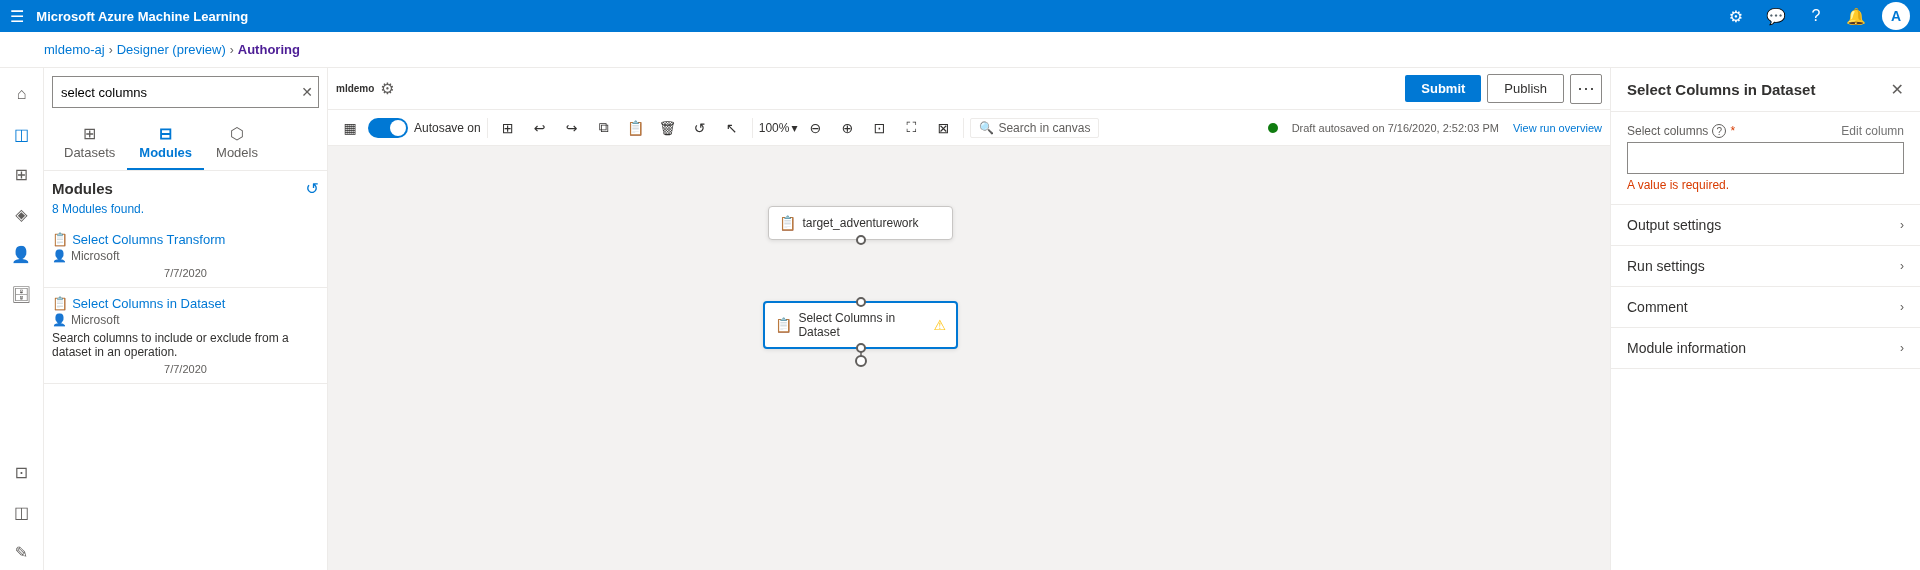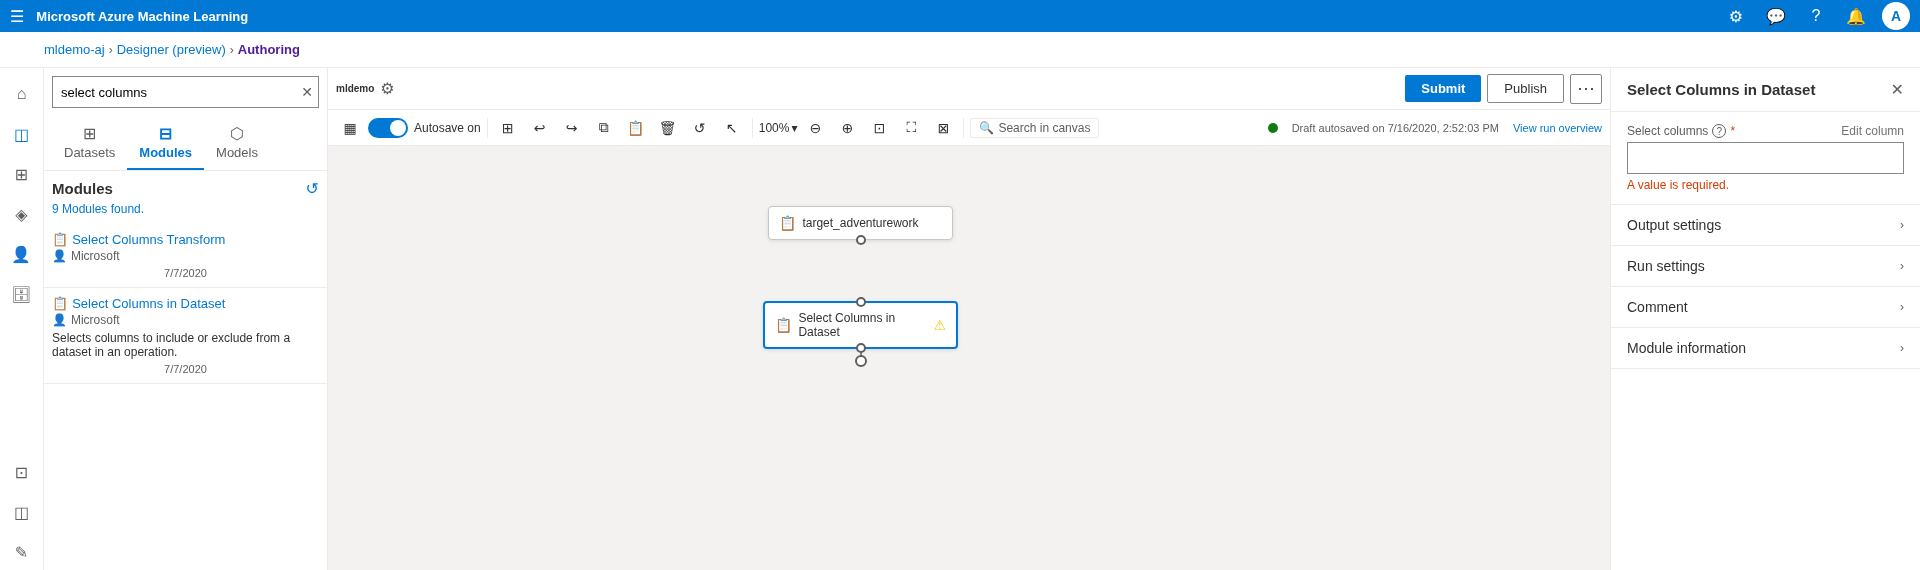--- a/index.html
+++ b/index.html
@@ -415,21 +415,21 @@
       <div class="panel-tab">
         <span class="tab-icon">⬡</span>
         <span>Models</span>
       </div>
     </div>
 
     <div id="panel-header">
       <h2>Modules</h2>
       <span class="refresh-btn" style="font-size:16px;color:#0078d4;cursor:pointer;">↺</span>
     </div>
-    <div id="found-count">9 Modules found.</div>
+    <div id="found-count">8 Modules found.</div>
 
     <div class="module-card">
       <div class="card-title">
         <span>📋</span>
         <span>Select Columns Transform</span>
       </div>
       <div class="card-vendor">
         <span>👤</span>
         <span>Microsoft</span>
       </div>
@@ -438,21 +438,21 @@
 
     <div class="module-card">
       <div class="card-title">
         <span>📋</span>
         <span>Select Columns in Dataset</span>
       </div>
       <div class="card-vendor">
         <span>👤</span>
         <span>Microsoft</span>
       </div>
-      <div class="card-desc">Selects columns to include or exclude from a dataset in an operation.</div>
+      <div class="card-desc">Search columns to include or exclude from a dataset in an operation.</div>
       <div class="card-date">7/7/2020</div>
     </div>
   </div>
 
   <div id="canvas-area">
 
     <div id="canvas-toolbar">
       <span style="font-size:10px;font-weight:600;color:#323130;">mldemo</span>
       <span class="gear-icon">⚙</span>
       <div class="spacer"></div>

